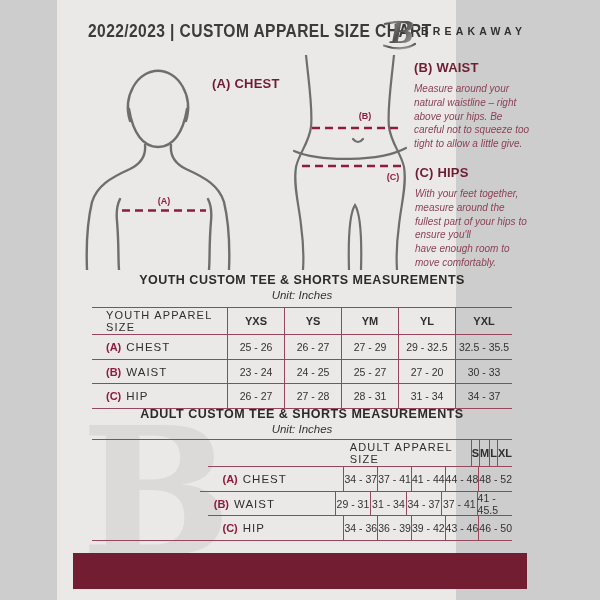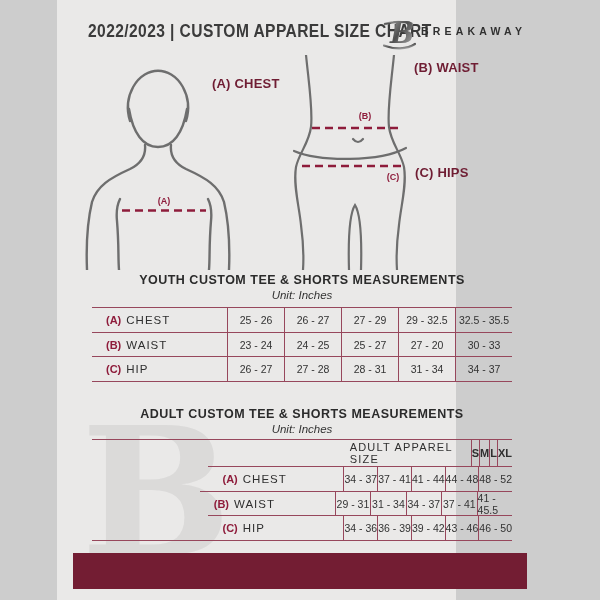--- a/index.html
+++ b/index.html
@@ -142,32 +142,43 @@
       <line x1="17" y1="111" x2="121" y2="111" stroke="#8e1c3b" stroke-width="2.4" stroke-dasharray="8 5"></line>
       <text class="fig-label" x="80" y="64" text-anchor="middle">(B)</text>
       <text class="fig-label" x="108" y="125" text-anchor="middle">(C)</text>
     </svg>
 
     <div class="guide-block gb-chest">
       <p class="guide-heading">(A) CHEST</p>
     </div>
     <div class="guide-block gb-waist">
       <p class="guide-heading">(B) WAIST</p>
+      <p class="guide-body">Measure around your natural waistline – right above your hips. Be careful not to squeeze too tight to allow a little give.</p>
     </div>
     <div class="guide-block gb-hips">
       <p class="guide-heading">(C) HIPS</p>
+      <p class="guide-body">With your feet together, measure around the fullest part of your hips to ensure you'll
+have enough room to move comfortably.</p>
     </div>
 
     <div class="watermark">B</div>
 
     <div class="section-head sh-youth">
       <div class="section-title">YOUTH CUSTOM TEE &amp; SHORTS MEASUREMENTS</div>
       <div class="section-unit">Unit: Inches</div>
     </div>
     <div class="size-table t-youth" id="table-youth">
+        <div class="trow thead">
+          <div class="tcell labelcell">YOUTH APPAREL SIZE</div>
+          <div class="tcell">YXS</div>
+          <div class="tcell">YS</div>
+          <div class="tcell">YM</div>
+          <div class="tcell">YL</div>
+          <div class="tcell">YXL</div>
+        </div>
         <div class="trow">
           <div class="tcell labelcell">
             <span class="marker">(A)</span>
             <span class="rowlabel">CHEST</span>
           </div>
           <div class="tcell">25 - 26</div>
           <div class="tcell">26 - 27</div>
           <div class="tcell">27 - 29</div>
           <div class="tcell">29 - 32.5</div>
           <div class="tcell">32.5 - 35.5</div>

